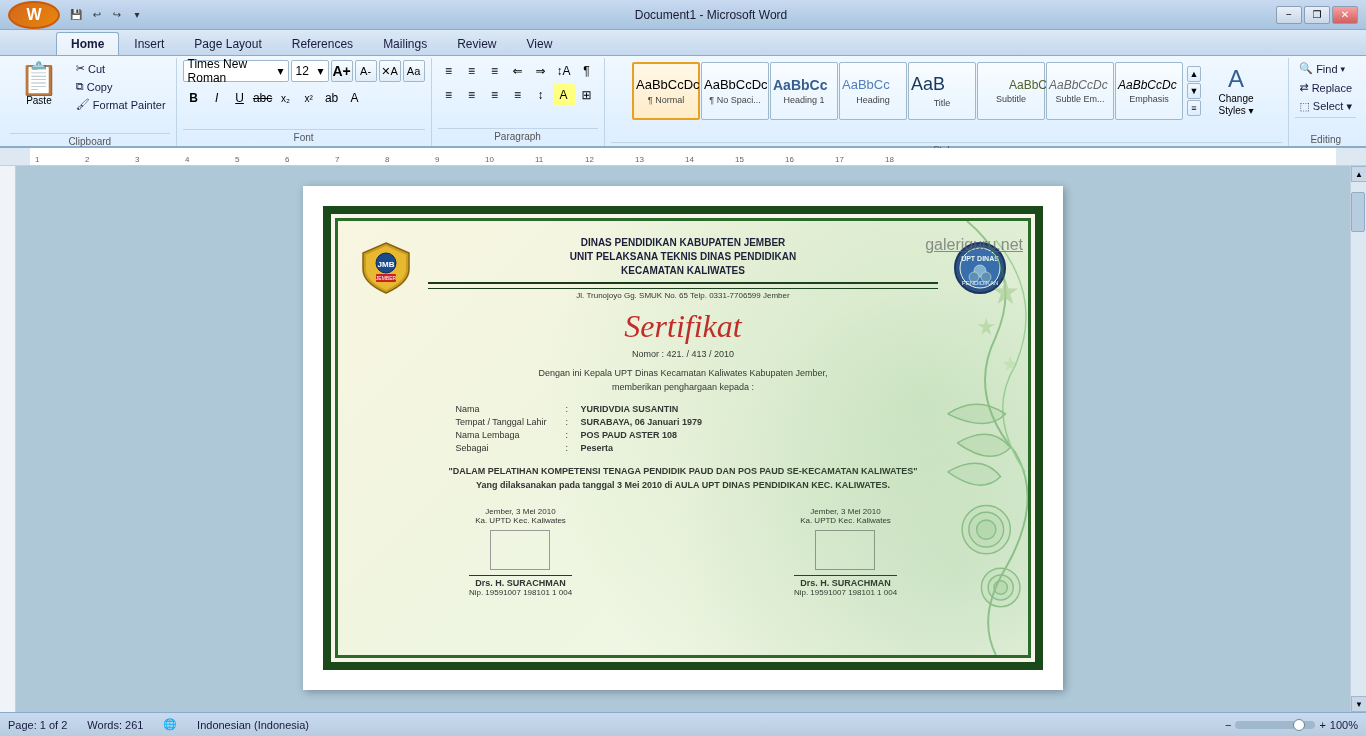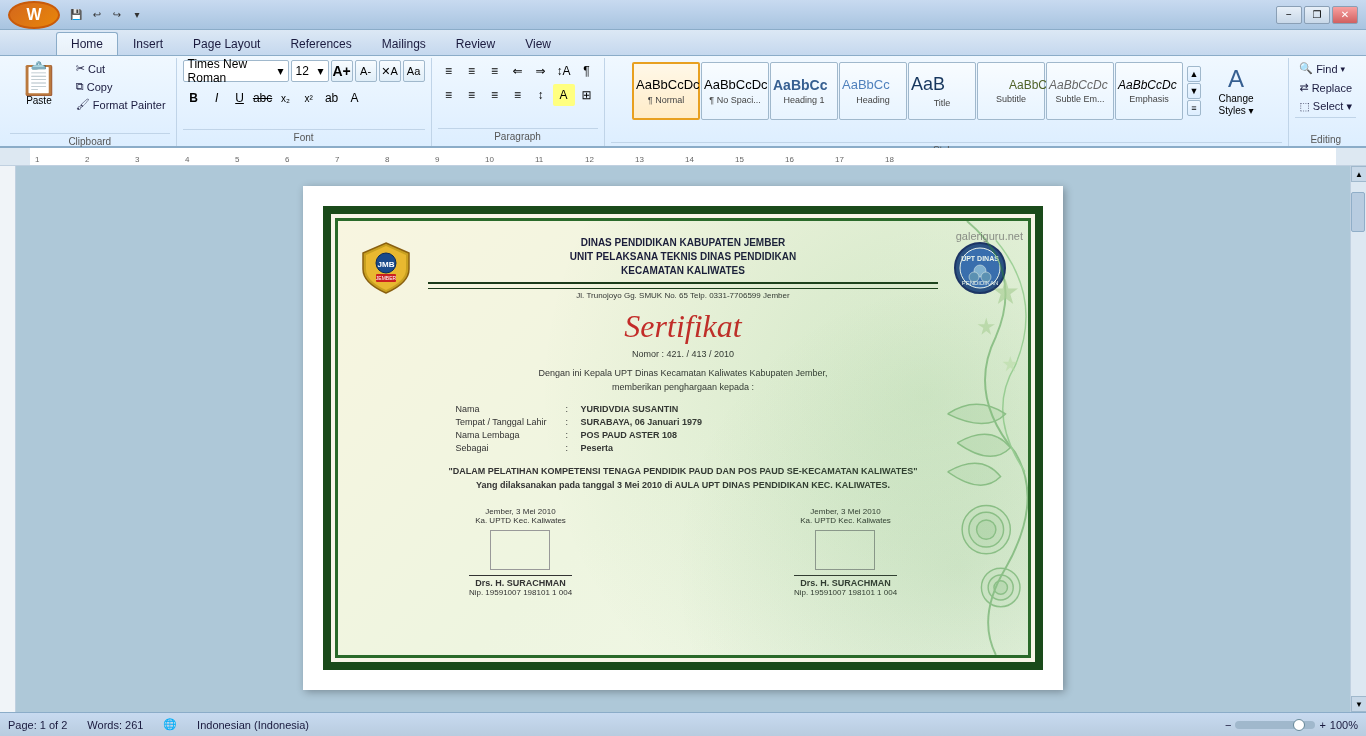--- a/index.html
+++ b/index.html
@@ -40,21 +40,21 @@
       font-size: 12px;
       cursor: pointer;
       border: 1px solid transparent;
       border-bottom: none;
       border-radius: 3px 3px 0 0;
       color: #1a1a3e;
     }
     .tab.active {
       background: linear-gradient(to bottom, #f0f8ff, #e8f0f8);
       border-color: #8bacc8;
-      font-weight: normal;
+      font-weight: bold;
     }
 
     
     .ribbon {
       background: linear-gradient(to bottom, #f0f8ff 0%, #ddeeff 100%);
       border-bottom: 2px solid #8bacc8;
       padding: 2px 0 0 0;
       display: flex;
       flex-direction: column;
     }
@@ -263,35 +263,36 @@
     .status-left { display: flex; gap: 20px; align-items: center; }
     .status-right { display: flex; gap: 8px; align-items: center; }
     .zoom-control { display: flex; align-items: center; gap: 4px; }
     .zoom-slider { width: 80px; height: 8px; background: #a0b8cc; border-radius: 4px; position: relative; cursor: pointer; }
     .zoom-slider-thumb { width: 12px; height: 12px; background: white; border: 1px solid #668899; border-radius: 50%; position: absolute; top: -2px; right: 10px; }
 
     
     .para-row { display: flex; gap: 1px; }
 
     
-    .watermark { position: absolute; top: 9px; right: 5px; font-size: 11px; color: rgba(100,100,100,0.7); font-family: Arial; z-index: 10; }
+    .watermark { position: absolute; top: 15px; right: 5px; font-size: 16px; color: rgba(100,100,100,0.7); font-family: Arial; z-index: 10; text-decoration: underline; }
   </style>
 </head>
 <body>
 
 <div class="title-bar">
   <div class="title-bar-left">
     <div class="office-btn">W</div>
     <div class="quick-access">
       <div class="qa-btn">💾</div>
       <div class="qa-btn">↩</div>
       <div class="qa-btn">↪</div>
       <div class="qa-btn">▾</div>
     </div>
   </div>
+  <div class="title-bar-title">Document1 - Microsoft Word</div>
   <div class="title-bar-controls">
     <div class="title-btn">−</div>
     <div class="title-btn">❐</div>
     <div class="title-btn close">✕</div>
   </div>
 </div>
 
 <div class="tab-bar">
   <div class="tab active">Home</div>
   <div class="tab">Insert</div>

